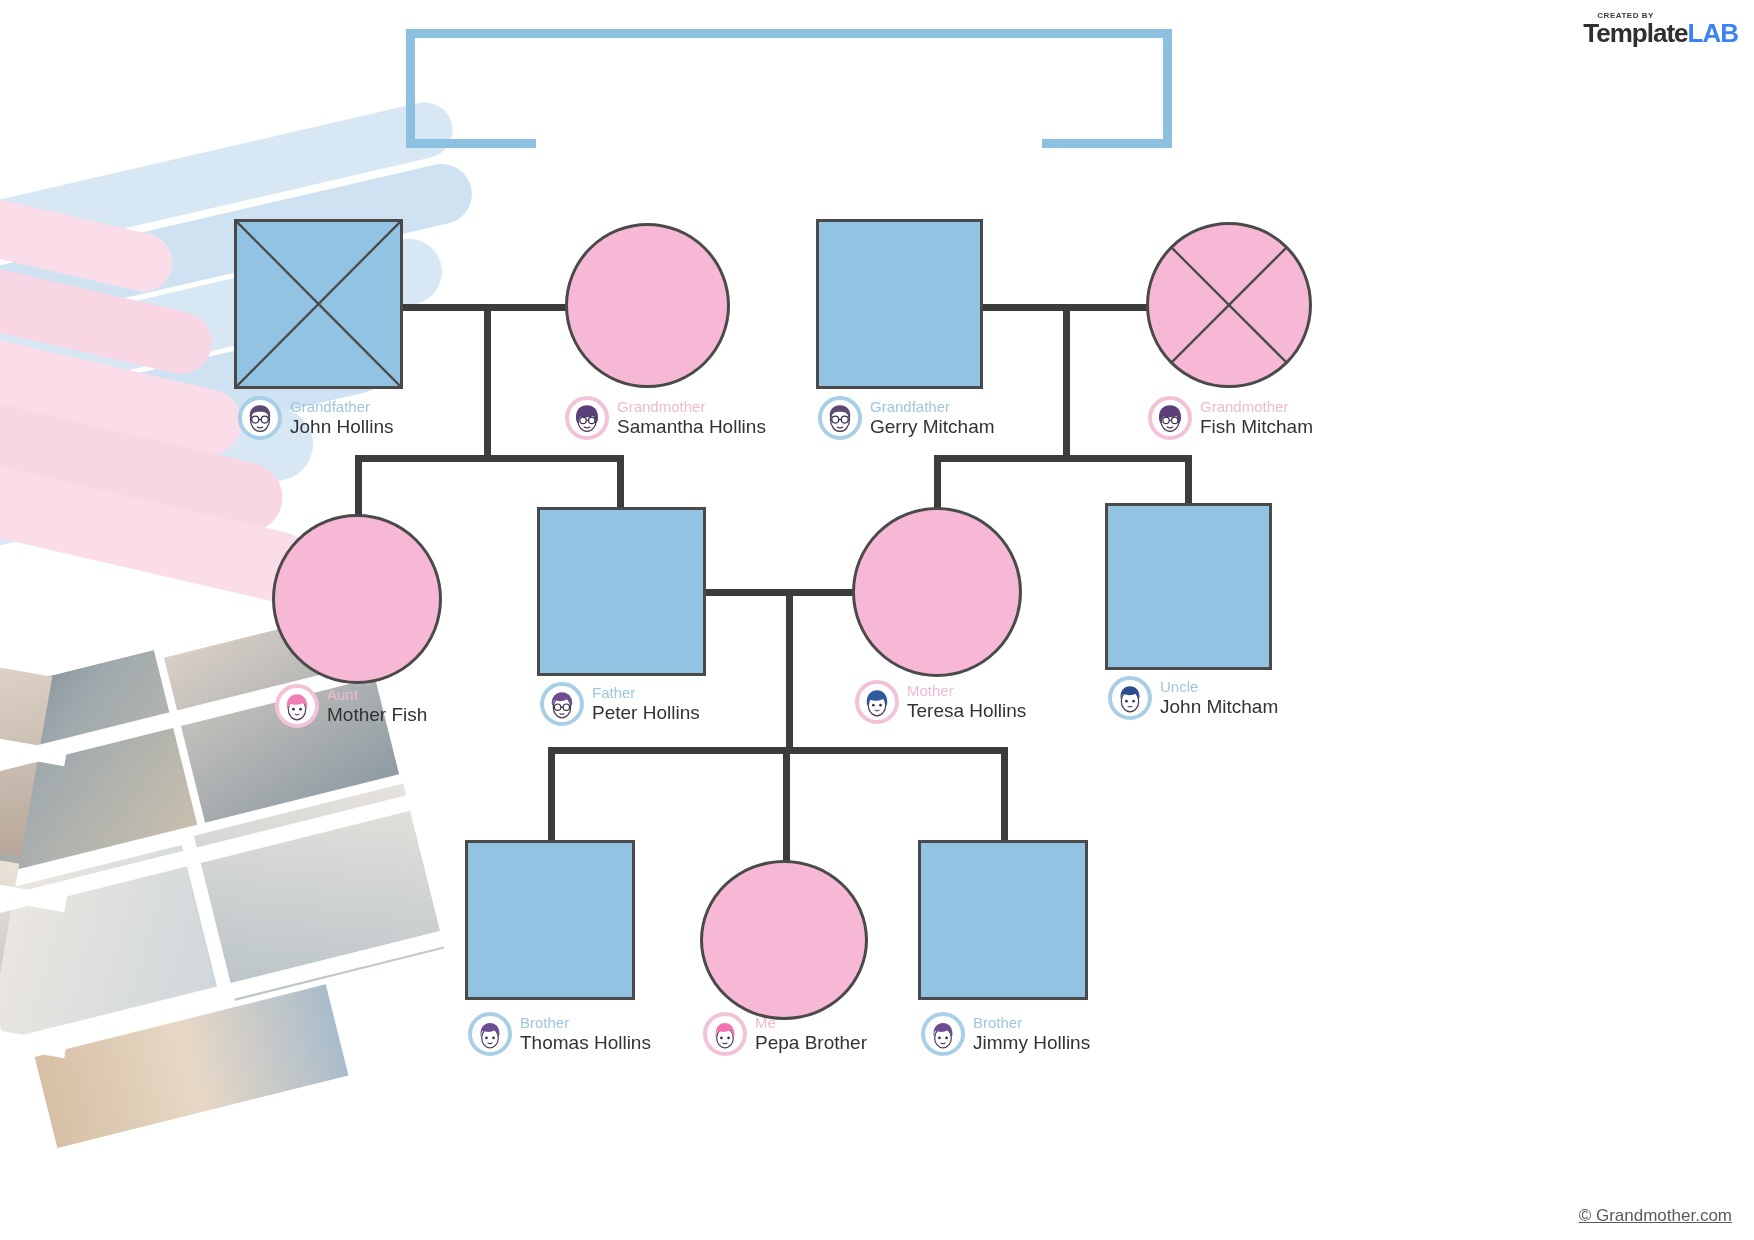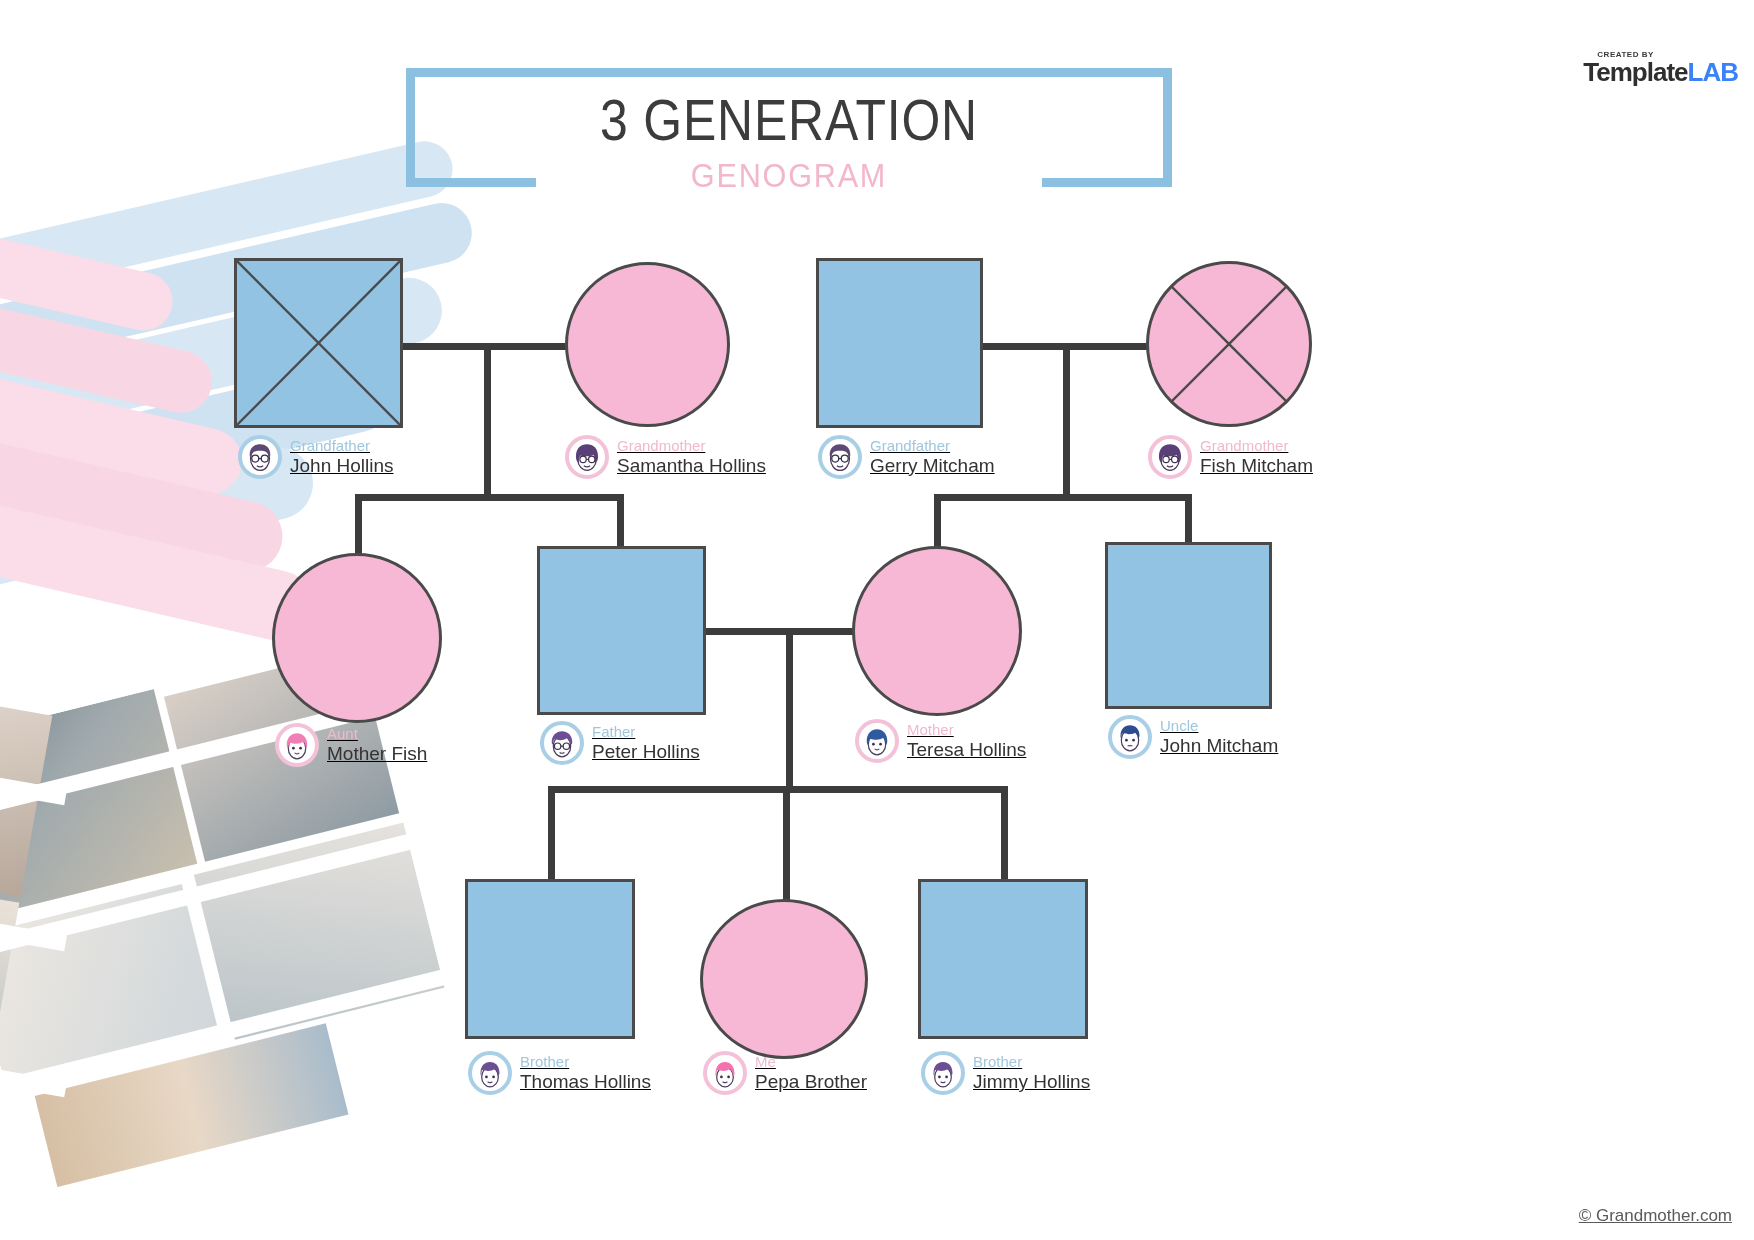--- a/index.html
+++ b/index.html
@@ -1,21 +1,21 @@
 <!DOCTYPE html>
 <html><head>
 <meta charset="utf-8">
 <style>
   html,body{margin:0;padding:0;}
   body{
     width:1754px;height:1240px;position:relative;overflow:hidden;
     background:#ffffff;
     font-family:"Liberation Sans", sans-serif;
   }
-  .stage{position:absolute;inset:0;margin-top:39px;}
+  .stage{position:absolute;inset:0;}
 
   
   .deco{position:absolute;pointer-events:none;}
   .swoosh{position:absolute;border-radius:200px;}
   .blue-a{background:#d7e7f4;}
   .blue-b{background:#cfe2f2;}
   .pink-a{background:#fadde8;}
   .pink-b{background:#f9d6e4;}
 
   
@@ -54,21 +54,21 @@
   .sq{
     background:#92c3e2;border:3px solid #4a4a4a;box-sizing:border-box;
   }
   .ci{
     background:#f6b8d4;border:3px solid #4a4a4a;border-radius:50%;box-sizing:border-box;
   }
   .deceased-x{position:absolute;inset:0;}
   .deceased-x line{stroke:#4a4a4a;stroke-width:2.4;}
 
   
-  .caption{position:absolute;display:flex;align-items:center;gap:8px;white-space:nowrap;text-decoration:underline;}
+  .caption{position:absolute;display:flex;align-items:center;gap:8px;white-space:nowrap;}
   .avatar{width:44px;height:44px;border-radius:50%;flex:0 0 44px;position:relative;
      background:#ffffff;box-sizing:border-box;}
   .avatar.male{border:4px solid #a9cfe6;}
   .avatar.female{border:4px solid #f3c2d8;}
   .avatar svg{position:absolute;left:-1px;top:-1px;}
   .cap-text{display:flex;flex-direction:column;line-height:1.08;}
   .cap-role{font-size:15px;}
   .cap-role.male{color:#9fc6dd;}
   .cap-role.female{color:#efb9d0;}
   .cap-name{font-size:19px;color:#333333;margin-top:2px;}
@@ -124,24 +124,20 @@
     <span class="logo-main"><span class="logo-t">Template</span><span class="logo-l">LAB</span></span>
   </div>
 
   <div class="title-frame">
     <div class="bar" style="left:0;top:0;width:766px;height:9px;"></div>
     <div class="bar" style="left:0;top:0;width:9px;height:119px;"></div>
     <div class="bar" style="right:0;top:0;width:9px;height:119px;"></div>
     <div class="bar" style="left:0;top:110px;width:130px;height:9px;"></div>
     <div class="bar" style="right:0;top:110px;width:130px;height:9px;"></div>
   </div>
-  <div class="title-text">
-    <div class="title-main">3 GENERATION</div>
-    <div class="title-sub">GENOGRAM</div>
-  </div>
 
   <div class="line hline" style="left:400px;top:304px;width:172px;"></div>
   <div class="line vline" style="left:484px;top:304px;height:154px;"></div>
 
   <div class="line hline" style="left:355px;top:455px;width:268px;"></div>
   <div class="line vline" style="left:355px;top:455px;height:62px;"></div>
   <div class="line vline" style="left:617px;top:455px;height:54px;"></div>
 
   <div class="line hline" style="left:980px;top:304px;width:172px;"></div>
   <div class="line vline" style="left:1063px;top:304px;height:154px;"></div>

